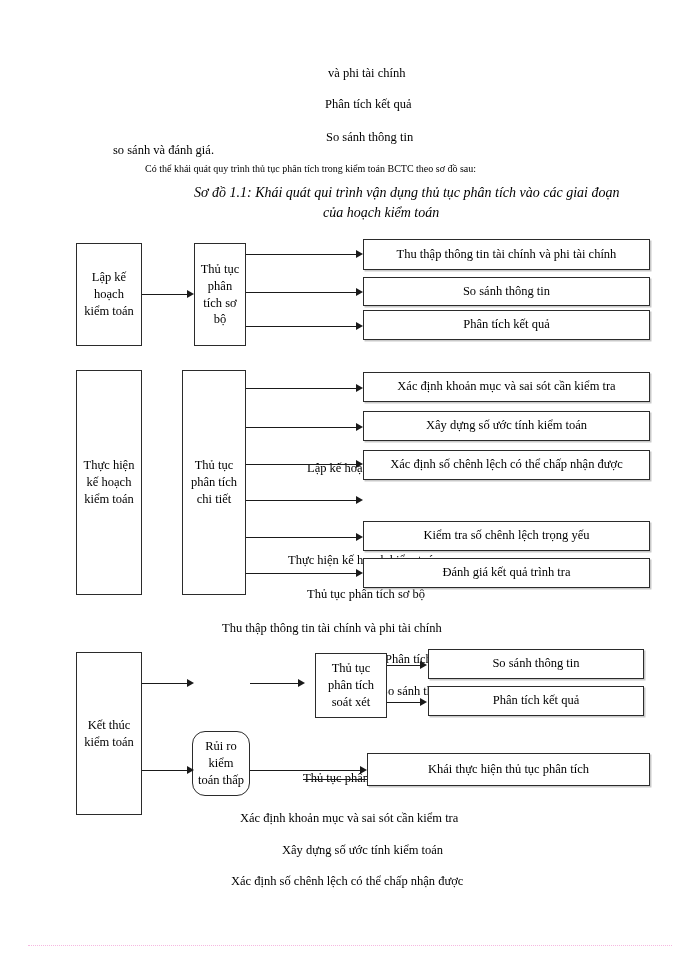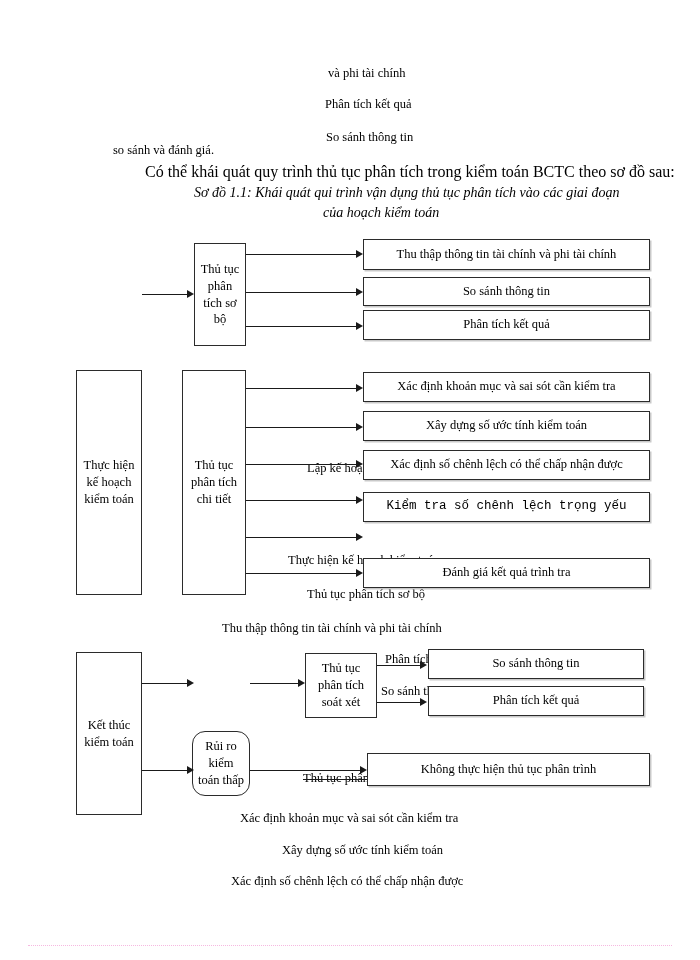--- a/index.html
+++ b/index.html
@@ -9,21 +9,21 @@
     font-family:"Liberation Serif","DejaVu Serif",serif;
     color:#000;
     position:relative;
     overflow:hidden;
     -webkit-font-smoothing:none;
   }
   .page{position:relative;width:556px;height:960px;}
 
   
   .txt{position:absolute;font-size:12.5px;line-height:1.15;white-space:nowrap;}
-  .title-line{position:absolute;font-size:16px;white-space:nowrap;}
+  .title-line{position:absolute;font-size:10px;white-space:nowrap;}
   .cap{position:absolute;font-weight:normal;font-style:italic;font-size:14px;white-space:nowrap;margin-left:44px;}
 
   
   .box{
     position:absolute;
     border:1px solid #2b2b2b;
     box-sizing:border-box;
     background:#ffffff;
     display:flex;align-items:center;justify-content:center;
     text-align:center;
@@ -60,20 +60,23 @@
 
   <div class="txt" style="left:328px;top:66px;">và phi tài chính</div>
   <div class="txt" style="left:325px;top:97px;">Phân tích kết quả</div>
   <div class="txt" style="left:326px;top:130px;">So sánh thông tin</div>
   <div class="txt" style="left:113px;top:143px;">so sánh và đánh giá.</div>
   <div class="title-line" style="left:145px;top:163px;">Có thể khái quát quy trình thủ tục phân tích trong kiểm toán BCTC theo sơ đồ sau:</div>
 
   <div class="cap" style="left:150px;top:185px;">Sơ đồ 1.1: Khái quát qui trình vận dụng thủ tục phân tích vào các giai đoạn</div>
   <div class="cap" style="left:279px;top:205px;">của hoạch kiểm toán</div>
 
+  <div class="box narrow" style="left:76px;top:243px;width:66px;height:103px;">
+    <span class="bt">Lập kế hoạch kiểm toán</span>
+  </div>
 
   <div class="box narrow" style="left:194px;top:243px;width:52px;height:103px;">
     <span class="bt">Thủ tục phân tích sơ bộ</span>
   </div>
 
   <div class="hline" style="left:142px;top:294px;width:46px;"></div>
   <div class="arrow" style="left:187px;top:290px;"></div>
 
   <div class="hline" style="left:246px;top:254px;width:112px;"></div>
   <div class="arrow" style="left:356px;top:250px;"></div>
@@ -124,21 +127,21 @@
 
   <div class="box shadow" style="left:363px;top:372px;width:287px;height:30px;">
     <span class="bt">Xác định khoản mục và sai sót cần kiểm tra</span>
   </div>
   <div class="box shadow" style="left:363px;top:411px;width:287px;height:30px;">
     <span class="bt">Xây dựng số ước tính kiểm toán</span>
   </div>
   <div class="box shadow" style="left:363px;top:450px;width:287px;height:30px;">
     <span class="bt">Xác định số chênh lệch có thể chấp nhận được</span>
   </div>
-  <div class="box shadow" style="left:363px;top:492px;width:287px;height:30px;font-family:Liberation Mono, monospace;">
+  <div class="box shadow" style="left:363px;top:521px;width:287px;height:30px;">
     <span class="bt">Kiểm tra số chênh lệch trọng yếu</span>
   </div>
   <div class="box shadow" style="left:363px;top:558px;width:287px;height:30px;">
     <span class="bt">Đánh giá kết quả trình tra</span>
   </div>
 
   <div class="txt" style="left:222px;top:621px;">Thu thập thông tin tài chính và phi tài chính</div>
 
   <div class="ghost" style="left:385px;top:652px;">Phân tích kết quả</div>
   <div class="ghost" style="left:381px;top:684px;">So sánh thông tin</div>
@@ -156,41 +159,41 @@
   <div class="arrow" style="left:187px;top:766px;"></div>
 
 
   <div class="box narrow" style="left:192px;top:731px;width:58px;height:65px;border-radius:13px;">
     <span class="bt">Rủi ro kiểm toán thấp</span>
   </div>
 
   <div class="hline" style="left:250px;top:683px;width:50px;"></div>
   <div class="arrow" style="left:298px;top:679px;"></div>
 
-  <div class="box narrow" style="left:305px;top:653px;width:72px;height:65px;justify-content:flex-end;">
+  <div class="box narrow" style="left:315px;top:653px;width:72px;height:65px;justify-content:flex-end;">
     <span class="bt">Thủ tục phân tích soát xét</span>
   </div>
 
   <div class="hline" style="left:377px;top:665px;width:46px;"></div>
   <div class="arrow" style="left:420px;top:661px;"></div>
   <div class="hline" style="left:377px;top:702px;width:46px;"></div>
   <div class="arrow" style="left:420px;top:698px;"></div>
 
   <div class="box shadow" style="left:428px;top:649px;width:216px;height:30px;">
     <span class="bt">So sánh thông tin</span>
   </div>
   <div class="box shadow" style="left:428px;top:686px;width:216px;height:30px;">
     <span class="bt">Phân tích kết quả</span>
   </div>
 
   <div class="hline" style="left:250px;top:770px;width:112px;"></div>
   <div class="arrow" style="left:360px;top:766px;"></div>
 
   <div class="box shadow" style="left:367px;top:753px;width:283px;height:33px;">
-    <span class="bt">Không thực hiện thủ tục phân trình</span>
+    <span class="bt">Khái thực hiện thủ tục phân tích</span>
   </div>
 
   <div class="txt" style="left:240px;top:811px;">Xác định khoản mục và sai sót cần kiểm tra</div>
   <div class="txt" style="left:282px;top:843px;">Xây dựng số ước tính kiểm toán</div>
   <div class="txt" style="left:231px;top:874px;">Xác định số chênh lệch có thể chấp nhận được</div>
 
   <div class="footer-rule"></div>
 
 </div>
 

